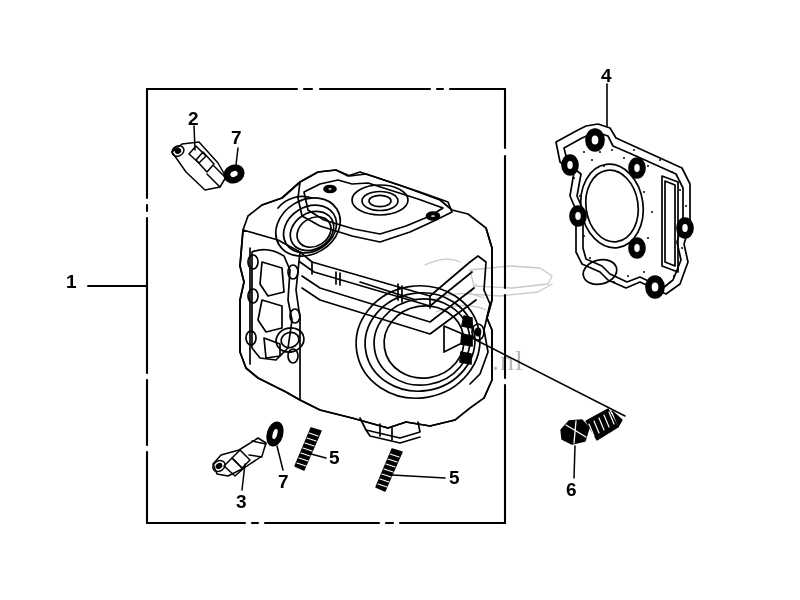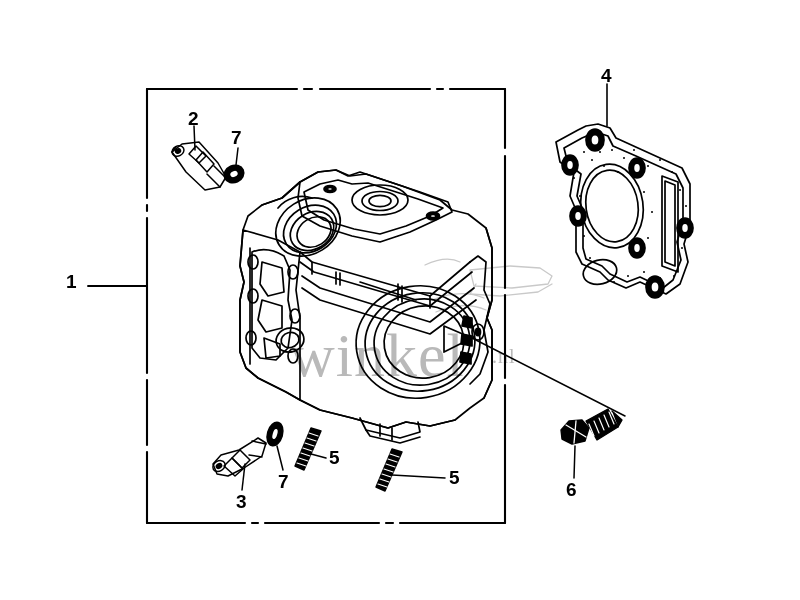--- a/index.html
+++ b/index.html
@@ -34,29 +34,28 @@
   .wm {
     position: absolute;
     font-family: "Liberation Serif", serif;
     color: #b9b9b9;
     font-size: 62px;
     letter-spacing: 1px;
     white-space: nowrap;
     user-select: none;
   }
   .wm-small {
-    font-size: 20px;
+    font-size: 28px;
   }
 </style>
 </head>
 <body>
 
 <div id="stage">
 
-  <div class="wm" style="left:290px; top:320px;">winkel</div>
   <div class="wm wm-small" style="left:492px; top:345px;">.nl</div>
 
   <svg width="800" height="600" viewBox="0 0 800 600">
     <g fill="none" stroke="#000000" stroke-width="1.6" stroke-linejoin="round" stroke-linecap="round">
 
       <g stroke="#c9c9c9" stroke-width="1.3">
         <path d="M470 270 L510 266 L540 268 L552 276 L548 284 L512 288 L474 286 Z"></path>
         <path d="M476 284 L470 294 L500 296 L538 292 L552 284"></path>
         <path d="M432 300 C452 292 470 292 484 298"></path>
         <path d="M436 312 C454 304 472 304 486 310"></path>

